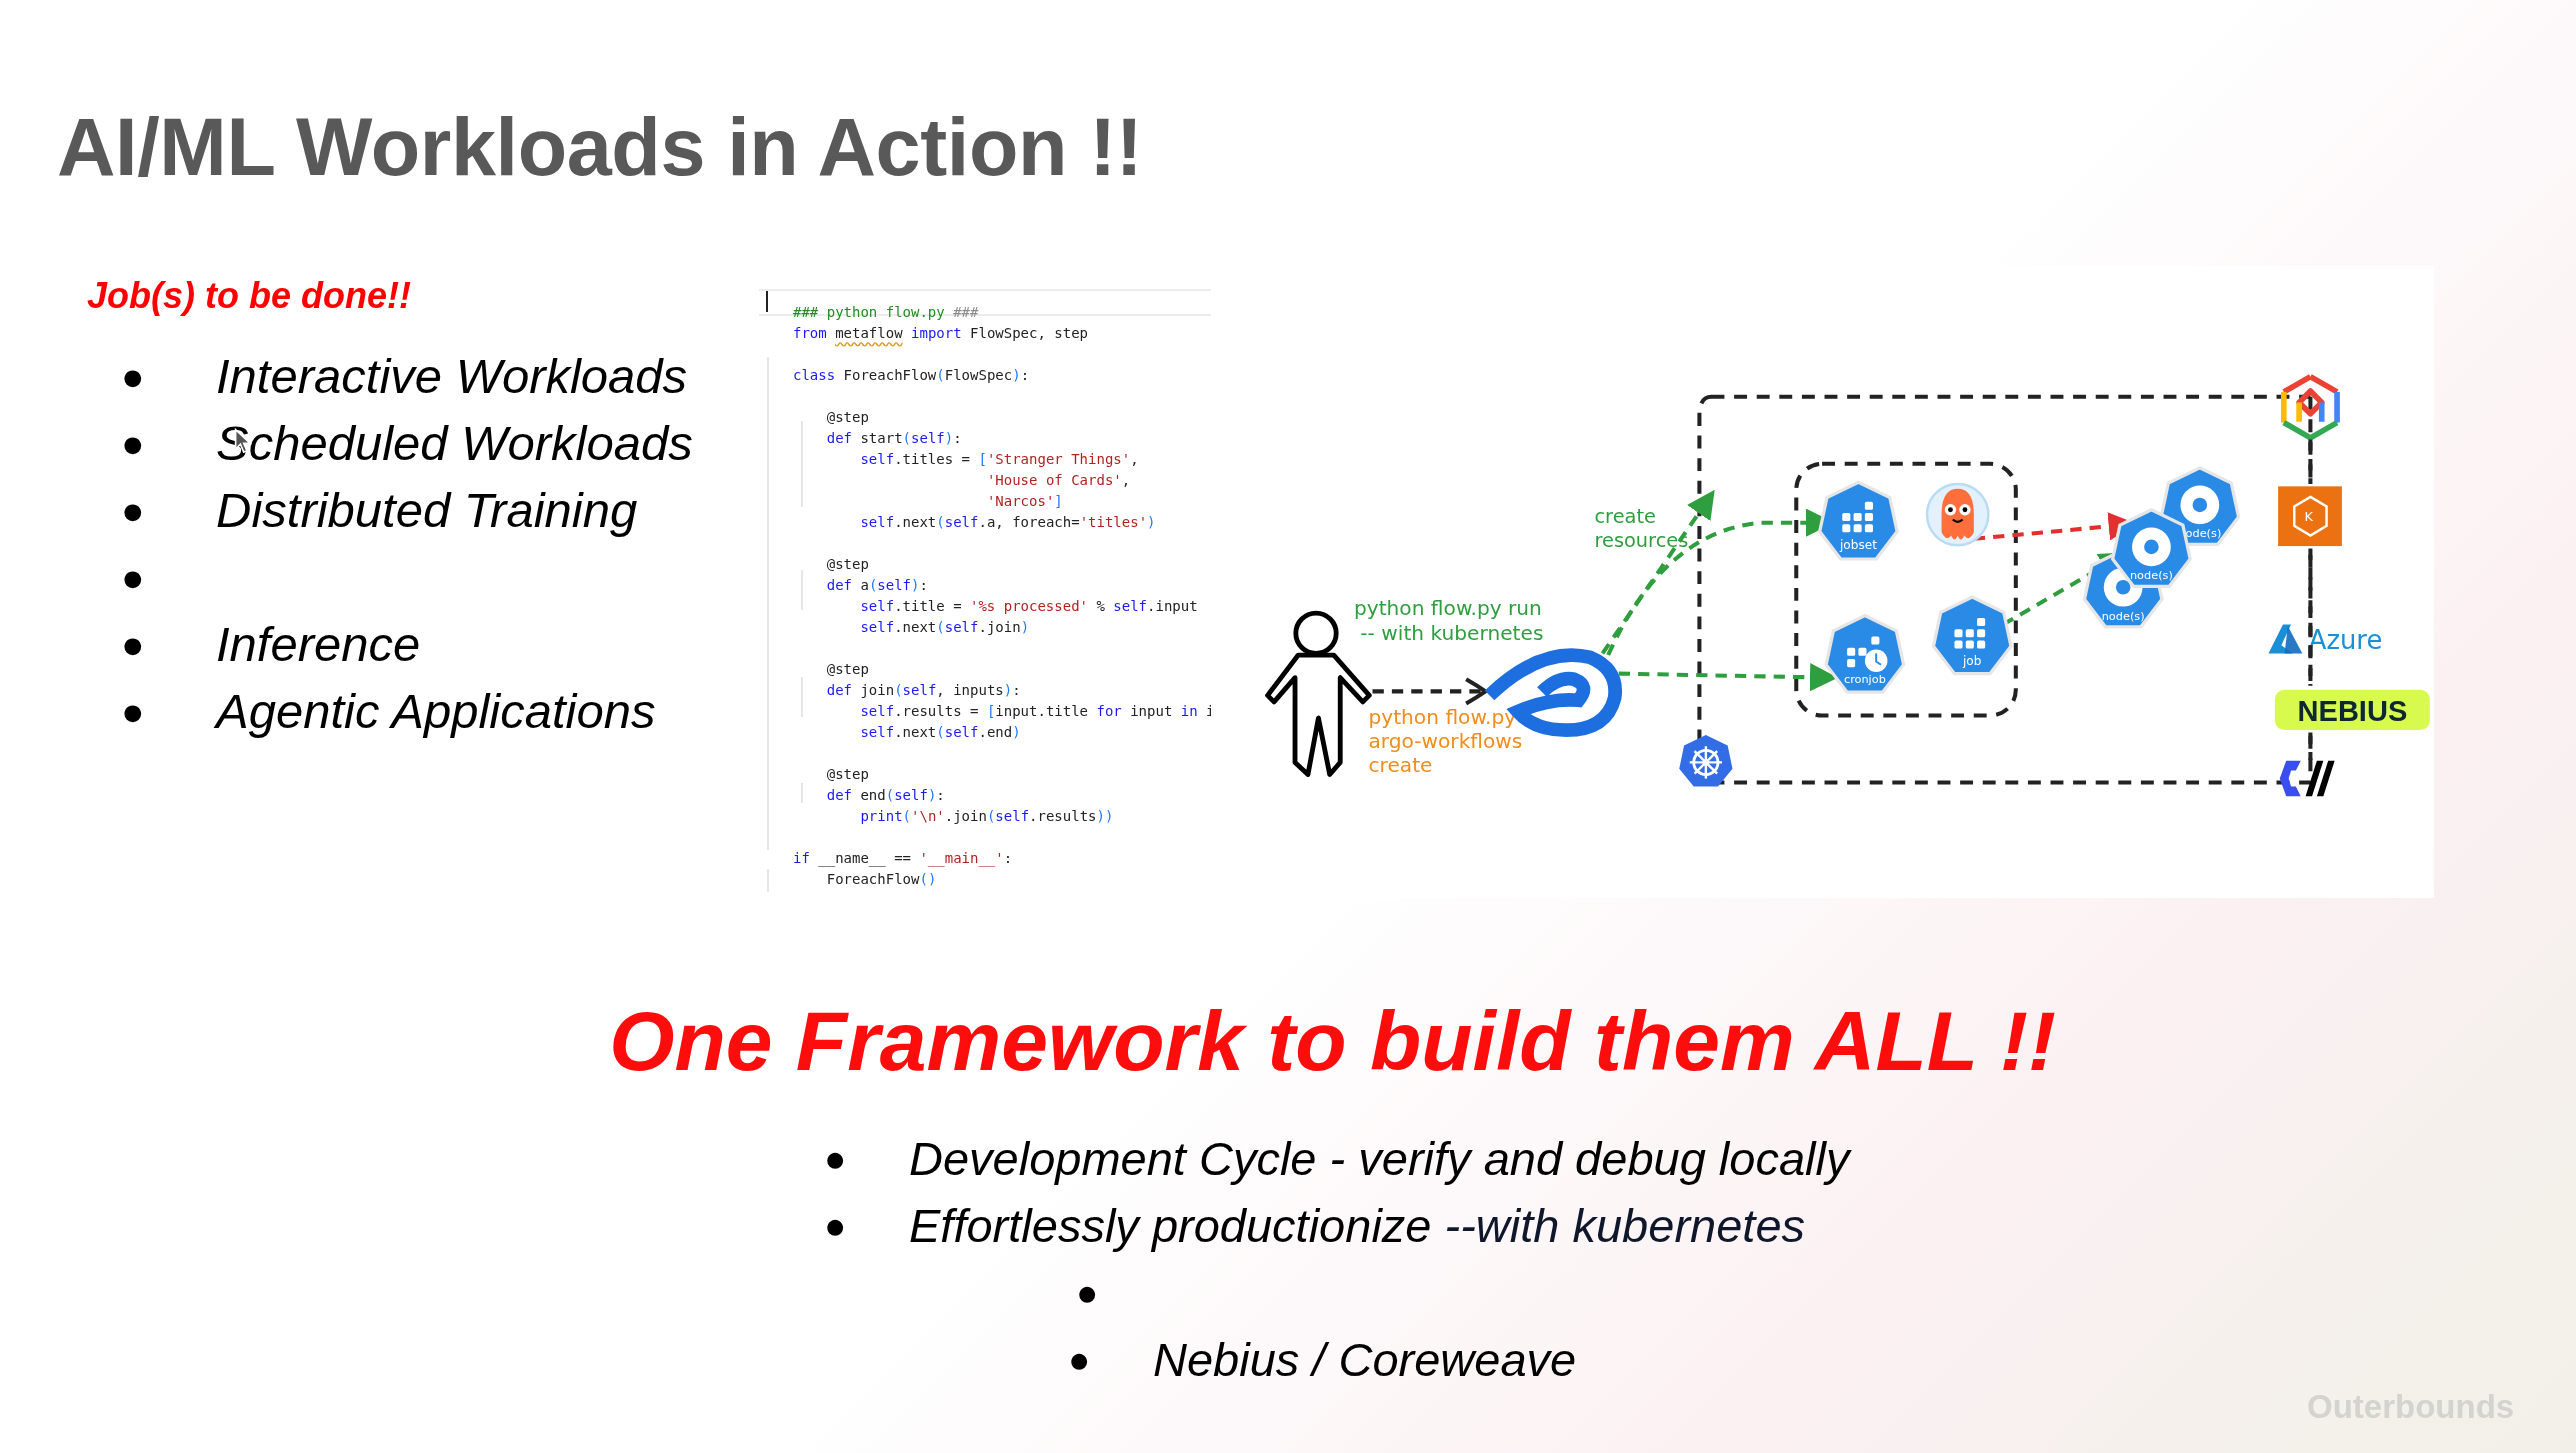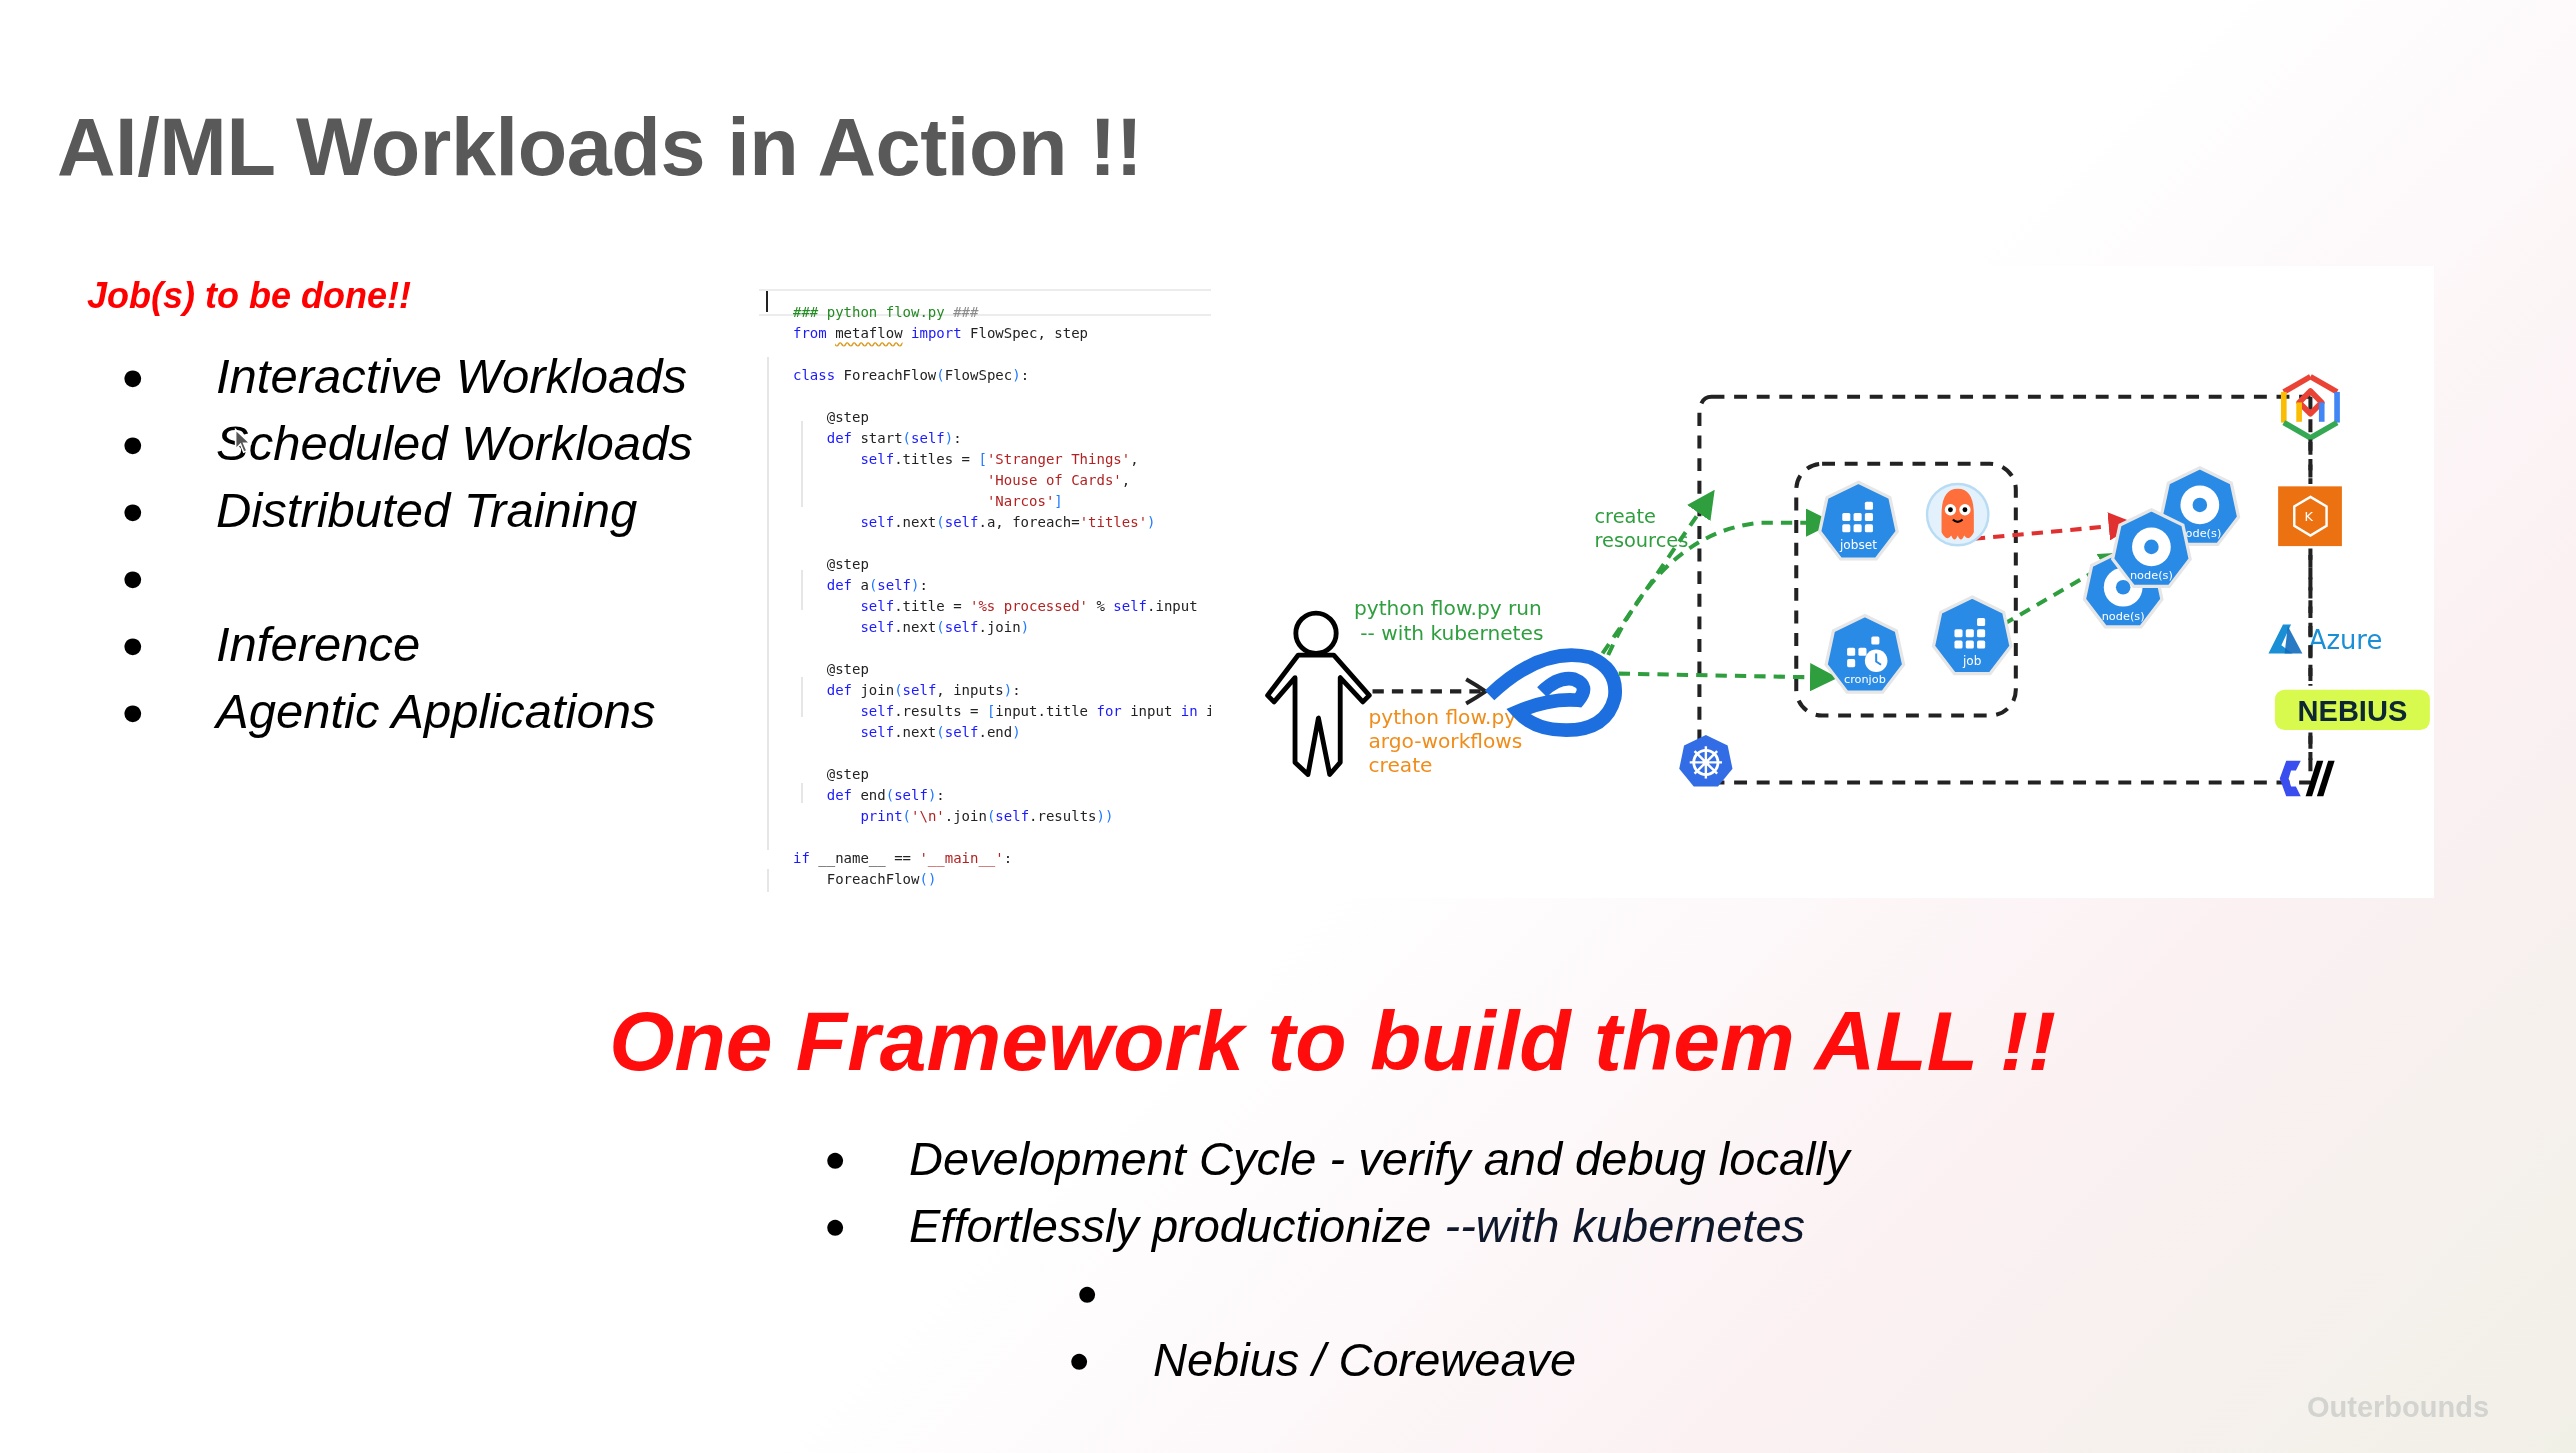--- a/index.html
+++ b/index.html
@@ -63,21 +63,21 @@
     position: relative; height: 67px; line-height: 67px;
     font-style: italic; font-size: 47px; color: #000; white-space: nowrap; padding-left: 85px;
   }
   .bottom-list li .bullet { position:absolute; left:0; top:0; font-style:normal; font-size:37px; }
   #bottom-list-1 { left: 824px; top: 1125px; }
   #bottom-list-2 { left: 1076px; top: 1259px; }
   .accent-link { color: #0f172a; }
 
   #brand {
     left: 2307px; top: 1387px; margin: 0;
-    font-weight: bold; font-size: 29px; line-height: 40px; color: #d3d3cf; white-space: nowrap;
+    font-weight: bold; font-size: 33px; line-height: 40px; color: #d3d3cf; white-space: nowrap;
   }
   #cursor-pointer { left: 234px; top: 428px; }
 </style>
 </head>
 <body>
 
 <h1 id="title" class="abs">AI/ML Workloads in Action !!</h1>
 
 <h2 id="jobs-heading" class="abs">Job(s) to be done!!</h2>
 

